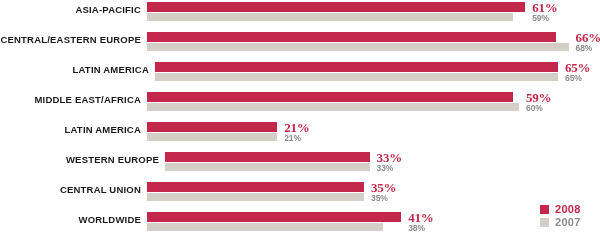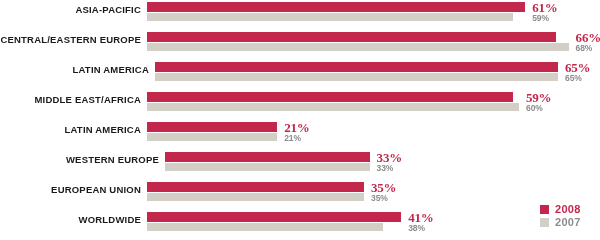--- a/index.html
+++ b/index.html
@@ -149,21 +149,21 @@
       <div class="row" style="top: 150px; margin-left: 18px;">
         <div class="cat-label">WESTERN EUROPE</div>
         <div class="bars">
           <div class="bar bar-2008" style="width: 204.6px; background: rgb(195, 39, 75);"></div>
           <div class="bar bar-2007" style="width: 204.6px; background: rgb(211, 207, 198);"></div>
           <div class="val val-2008" style="left: 211.6px; color: rgb(195, 39, 75);">33%</div>
           <div class="val val-2007" style="left: 211.6px; color: rgb(140, 140, 140);">33%</div>
         </div>
       </div>
       <div class="row" style="top: 180px;">
-        <div class="cat-label">EUROPEAN UNION</div>
+        <div class="cat-label">CENTRAL UNION</div>
         <div class="bars">
           <div class="bar bar-2008" style="width: 217px; background: rgb(195, 39, 75);"></div>
           <div class="bar bar-2007" style="width: 217px; background: rgb(211, 207, 198);"></div>
           <div class="val val-2008" style="left: 224px; color: rgb(195, 39, 75);">35%</div>
           <div class="val val-2007" style="left: 224px; color: rgb(140, 140, 140);">35%</div>
         </div>
       </div>
       <div class="row" style="top: 210px;">
         <div class="cat-label">WORLDWIDE</div>
         <div class="bars">

